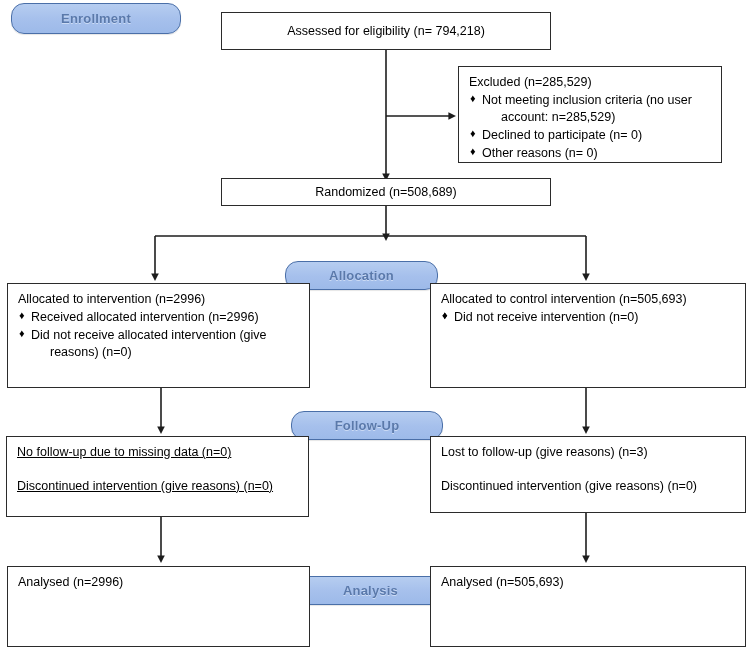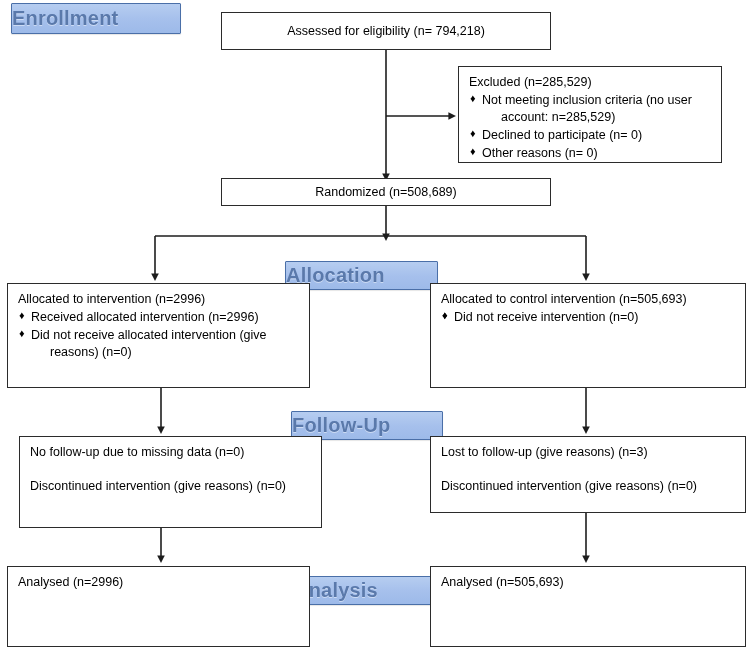--- a/index.html
+++ b/index.html
@@ -80,27 +80,27 @@
   .indent {
     display: block;
     padding-left: 19px;
   }
   
   .stage-badge {
     position: absolute;
     box-sizing: border-box;
     display: flex;
     align-items: center;
-    justify-content: flex-start;
+    justify-content: center;
     border: 1.4px solid #4a6fa8;
-    border-radius: 1px;
+    border-radius: 13px;
     background: linear-gradient(180deg, #b6cdf0 0%, #a6c0ec 52%, #9dbae9 100%);
     color: #5a79ab;
     font-weight: bold;
-    font-size: 20px;
+    font-size: 13px;
     letter-spacing: 0.2px;
     text-shadow: 0 1px 0 rgba(255,255,255,0.45);
     box-shadow: 0 1px 1px rgba(0,0,0,0.10);
   }
 </style>
 </head>
 <body>
 
 <div id="diagram">
 
@@ -202,21 +202,21 @@
       <li>
         <span class="bullet">♦</span>
       </li>
       <li>
         <span class="bullet">♦</span>
         <span>Did not receive intervention (n=0)</span>
       </li>
     </ul>
   </div>
 
-  <div class="box" style="left:19px; top:436px; width:303px; height:92px;">
+  <div class="box" style="left:6px; top:436px; width:303px; height:81px;text-decoration:underline;">
     <span class="plainline">No follow-up due to missing data (n=0)</span>
     <span class="spacedline">Discontinued intervention (give reasons) (n=0)</span>
   </div>
 
   <div class="box" style="left:430px; top:436px; width:316px; height:77px;">
     <span class="plainline">Lost to follow-up (give reasons) (n=3)</span>
     <span class="spacedline">Discontinued intervention (give reasons) (n=0)</span>
   </div>
 
   <div class="box" style="left:7px; top:566px; width:303px; height:81px;">

